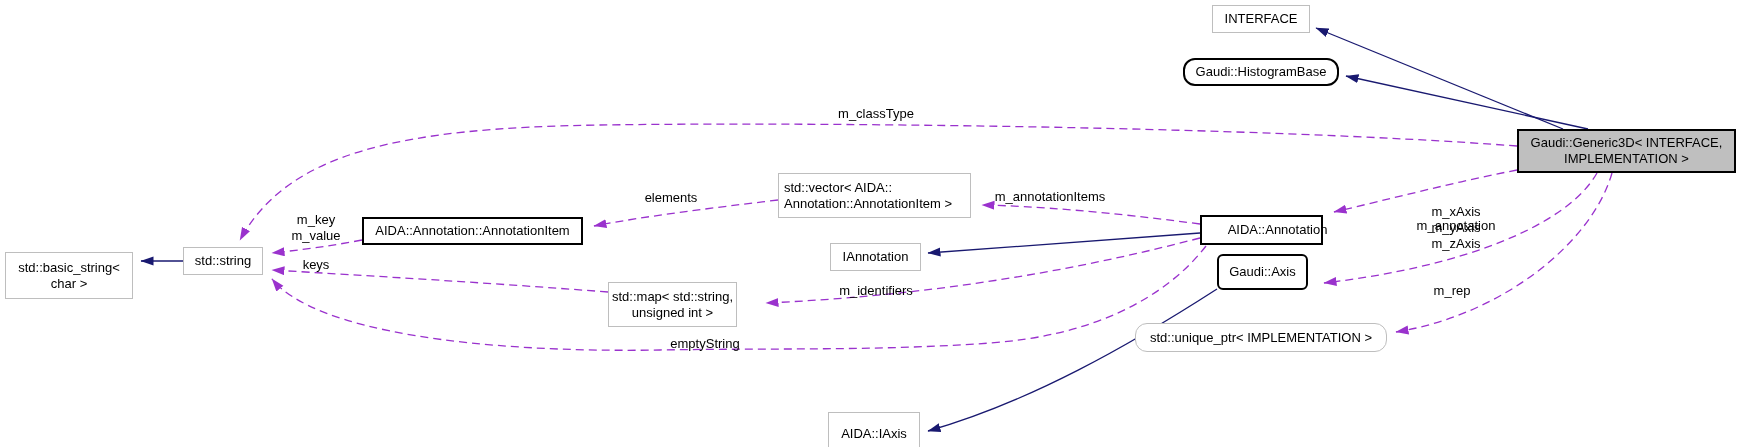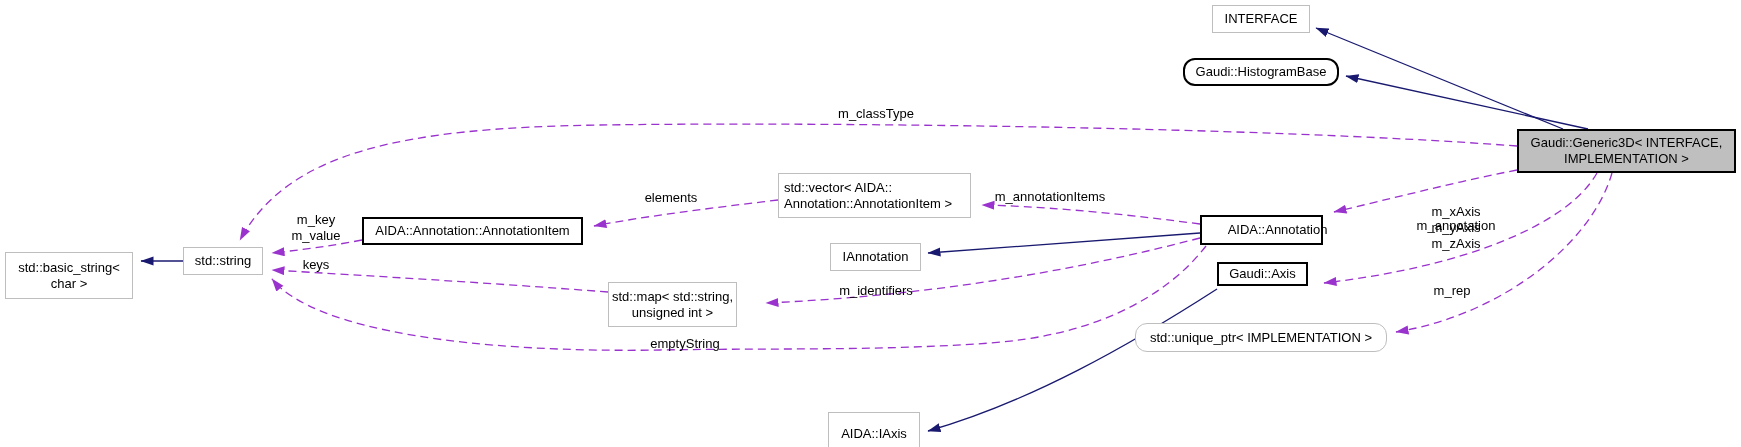--- a/index.html
+++ b/index.html
@@ -90,21 +90,21 @@
   </div>
 
   <div class="node doc" style="left:1200px;top:215px;width:123px;height:30px;padding-left:37px;">
     <span>AIDA::Annotation</span>
   </div>
 
   <div class="node ext" style="left:830px;top:243px;width:91px;height:28px;">
     <span>IAnnotation</span>
   </div>
 
-  <div class="node doc" style="left:1217px;top:262px;width:91px;height:24px;">
+  <div class="node doc" style="left:1217px;top:254px;width:91px;height:36px;border-radius:6px;">
     <span>Gaudi::Axis</span>
   </div>
 
   <div class="node ext" style="left:1135px;top:323px;width:252px;height:29px;border-radius:12px;">
     <span>std::unique_ptr&lt; IMPLEMENTATION &gt;</span>
   </div>
 
   <div class="node ext" style="left:828px;top:412px;width:92px;height:44px;">
     <span>AIDA::IAxis</span>
   </div>
@@ -132,15 +132,15 @@
   <div class="elabel" style="left:1456px;top:204px;text-align:right;">m_xAxis
 m_yAxis
 m_zAxis</div>
   <div class="elabel" style="left:1452px;top:283px;text-align:right;">m_rep</div>
   <div class="elabel" style="left:1050px;top:189px;">m_annotationItems</div>
   <div class="elabel" style="left:671px;top:190px;">elements</div>
   <div class="elabel" style="left:316px;top:212px;">m_key
 m_value</div>
   <div class="elabel" style="left:316px;top:257px;">keys</div>
   <div class="elabel" style="left:876px;top:283px;">m_identifiers</div>
-  <div class="elabel" style="left:685px;top:336px;">emptyString</div>
+  <div class="elabel" style="left:705px;top:336px;">emptyString</div>
 
 </div>
 
 </body></html>

